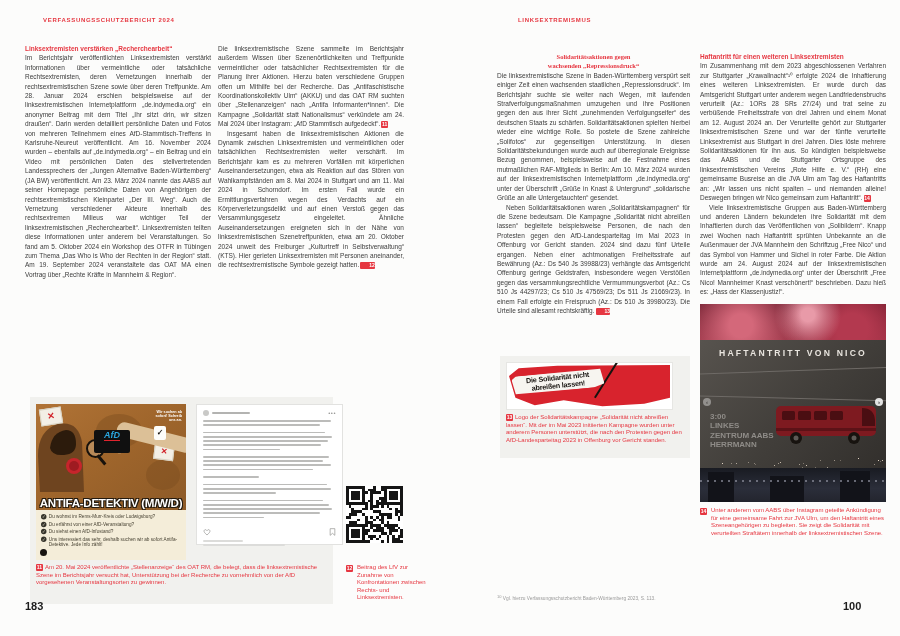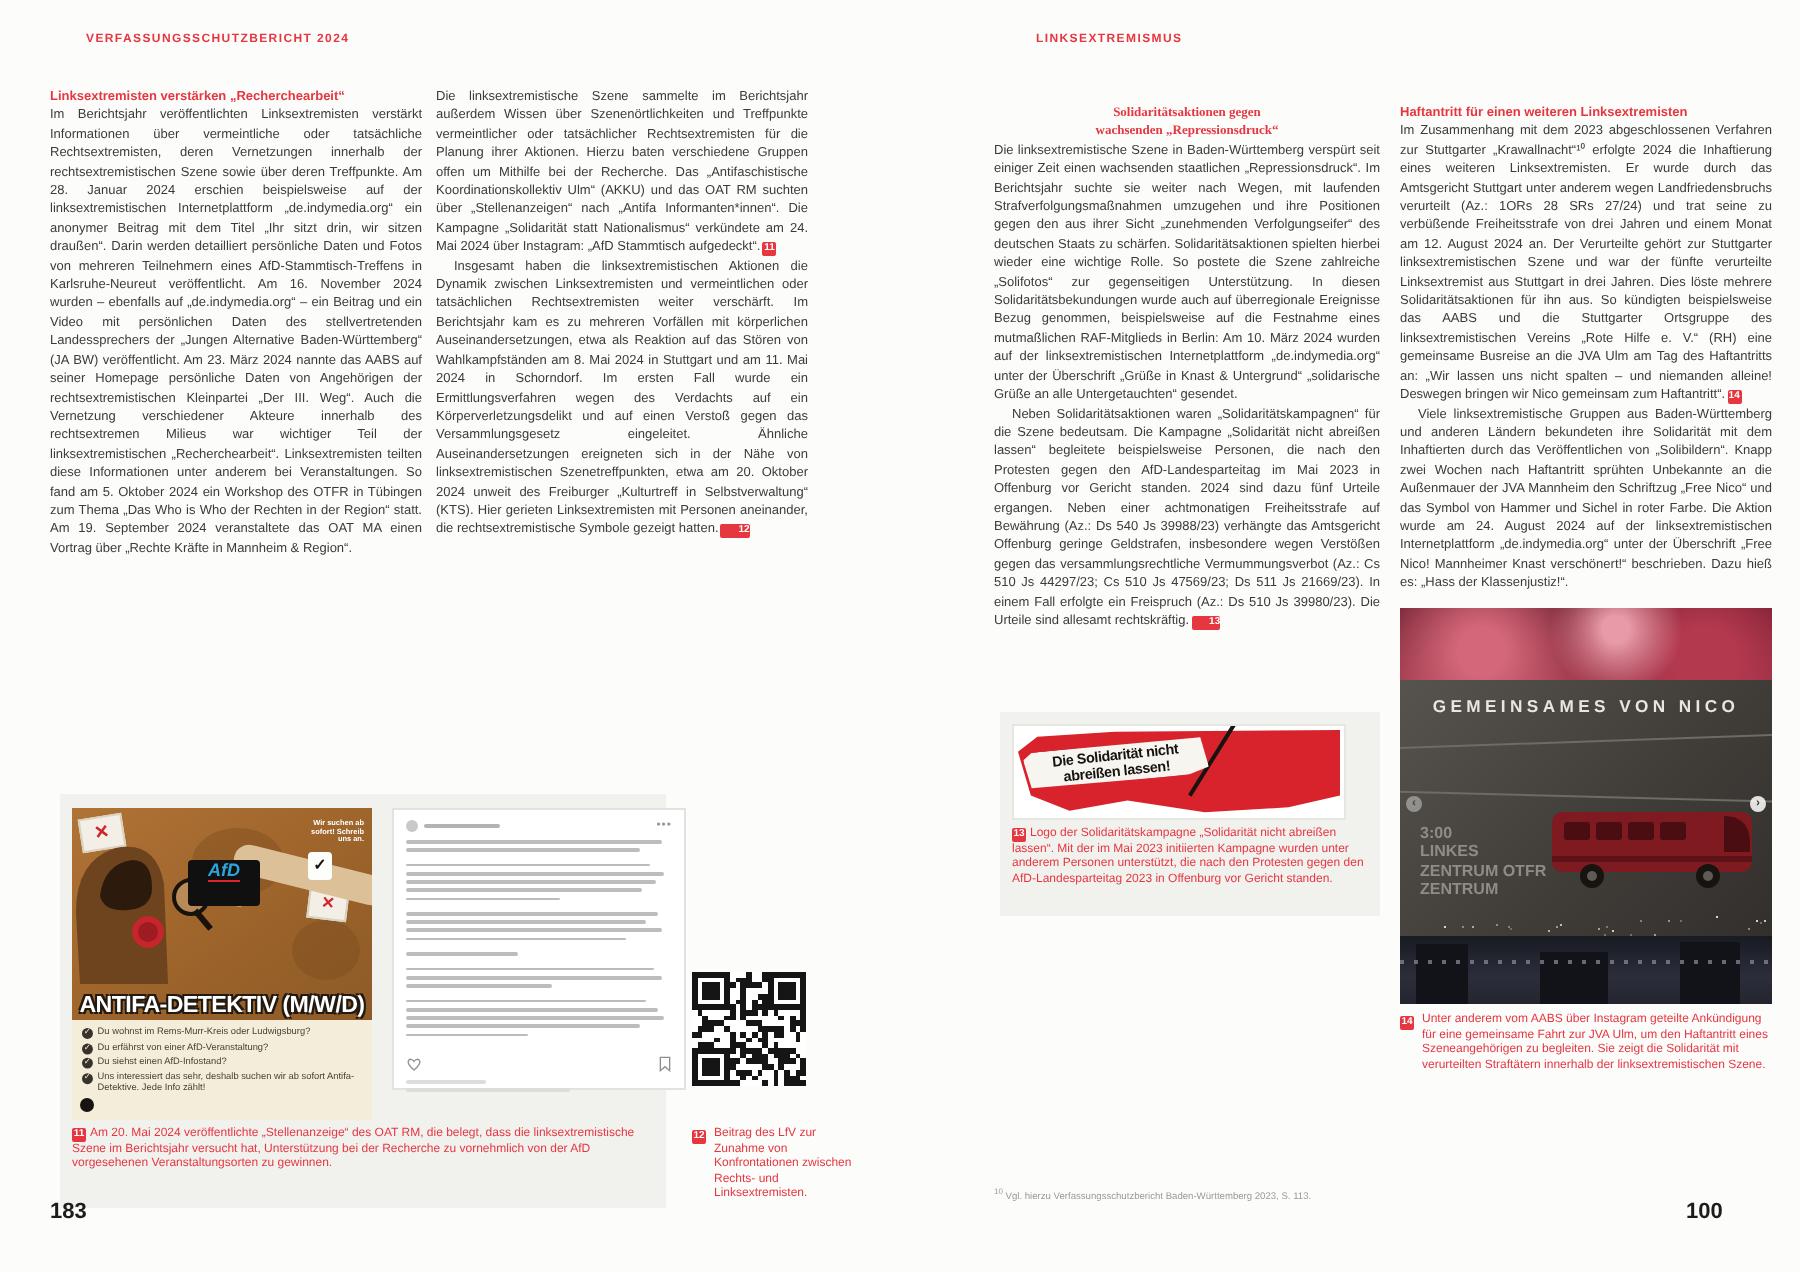--- a/index.html
+++ b/index.html
@@ -494,26 +494,26 @@
     <p class="subhead">Haftantritt für einen weiteren Linksextremisten</p>
     <p><span>Im Zusammenhang mit dem 2023 abgeschlossenen Verfahren zur Stuttgarter „Krawallnacht“¹⁰ erfolgte 2024 die Inhaftierung eines weiteren Linksextremisten. Er wurde durch das Amtsgericht Stuttgart unter anderem wegen Landfriedensbruchs verurteilt (Az.: 1ORs 28 SRs 27/24) und trat seine zu verbüßende Freiheitsstrafe von drei Jahren und einem Monat am 12. August 2024 an. Der Verurteilte gehört zur Stuttgarter linksextremistischen Szene und war der fünfte verurteilte Linksextremist aus Stuttgart in drei Jahren. Dies löste mehrere Solidaritätsaktionen für ihn aus. So kündigten beispielsweise das AABS und die Stuttgarter Ortsgruppe des linksextremistischen Vereins „Rote Hilfe e. V.“ (RH) eine gemeinsame Busreise an die JVA Ulm am Tag des Haftantritts an: „Wir lassen uns nicht spalten – und niemanden alleine! Deswegen bringen wir Nico gemeinsam zum Haftantritt“.</span><span class="mk">14</span></p>
     <p class="ind">Viele linksextremistische Gruppen aus Baden-Württemberg und anderen Ländern bekundeten ihre Solidarität mit dem Inhaftierten durch das Veröffentlichen von „Solibildern“. Knapp zwei Wochen nach Haftantritt sprühten Unbekannte an die Außenmauer der JVA Mannheim den Schriftzug „Free Nico“ und das Symbol von Hammer und Sichel in roter Farbe. Die Aktion wurde am 24. August 2024 auf der linksextremistischen Internetplattform „de.indymedia.org“ unter der Überschrift „Free Nico! Mannheimer Knast verschönert!“ beschrieben. Dazu hieß es: „Hass der Klassenjustiz!“.</p>
   </div>
 
   <div class="abs busimg">
     <div class="crowdstrip"></div>
     <div class="busmain">
       <div class="wire" style="top:30px;transform:rotate(-2deg);"></div>
       <div class="wire" style="top:58px;transform:rotate(1.5deg);"></div>
-      <div class="busline1">GEMEINSAMES VON NICO</div>
+      <div class="busline1">HAFTANTRITT VON NICO</div>
       <div class="busloc">
         <div>3:00</div>
         <div>LINKES</div>
-        <div>ZENTRUM OTFR</div>
-        <div>ZENTRUM</div>
+        <div>ZENTRUM AABS</div>
+        <div>HERRMANN</div>
       </div>
       <svg class="bussvg" width="106" height="48" viewBox="0 0 106 48">
         <rect x="2" y="6" width="100" height="30" rx="5" fill="#7e1a20"></rect>
         <rect x="8" y="11" width="13" height="9" rx="1.5" fill="#4a0e12"></rect>
         <rect x="24" y="11" width="13" height="9" rx="1.5" fill="#4a0e12"></rect>
         <rect x="40" y="11" width="13" height="9" rx="1.5" fill="#4a0e12"></rect>
         <rect x="56" y="11" width="13" height="9" rx="1.5" fill="#4a0e12"></rect>
         <path d="M88 8 Q100 8 101 20 L101 26 L88 26 Z" fill="#4a0e12"></path>
         <rect x="2" y="28" width="100" height="3" fill="#5c1217"></rect>
         <circle cx="22" cy="38" r="6" fill="#17130f"></circle>

